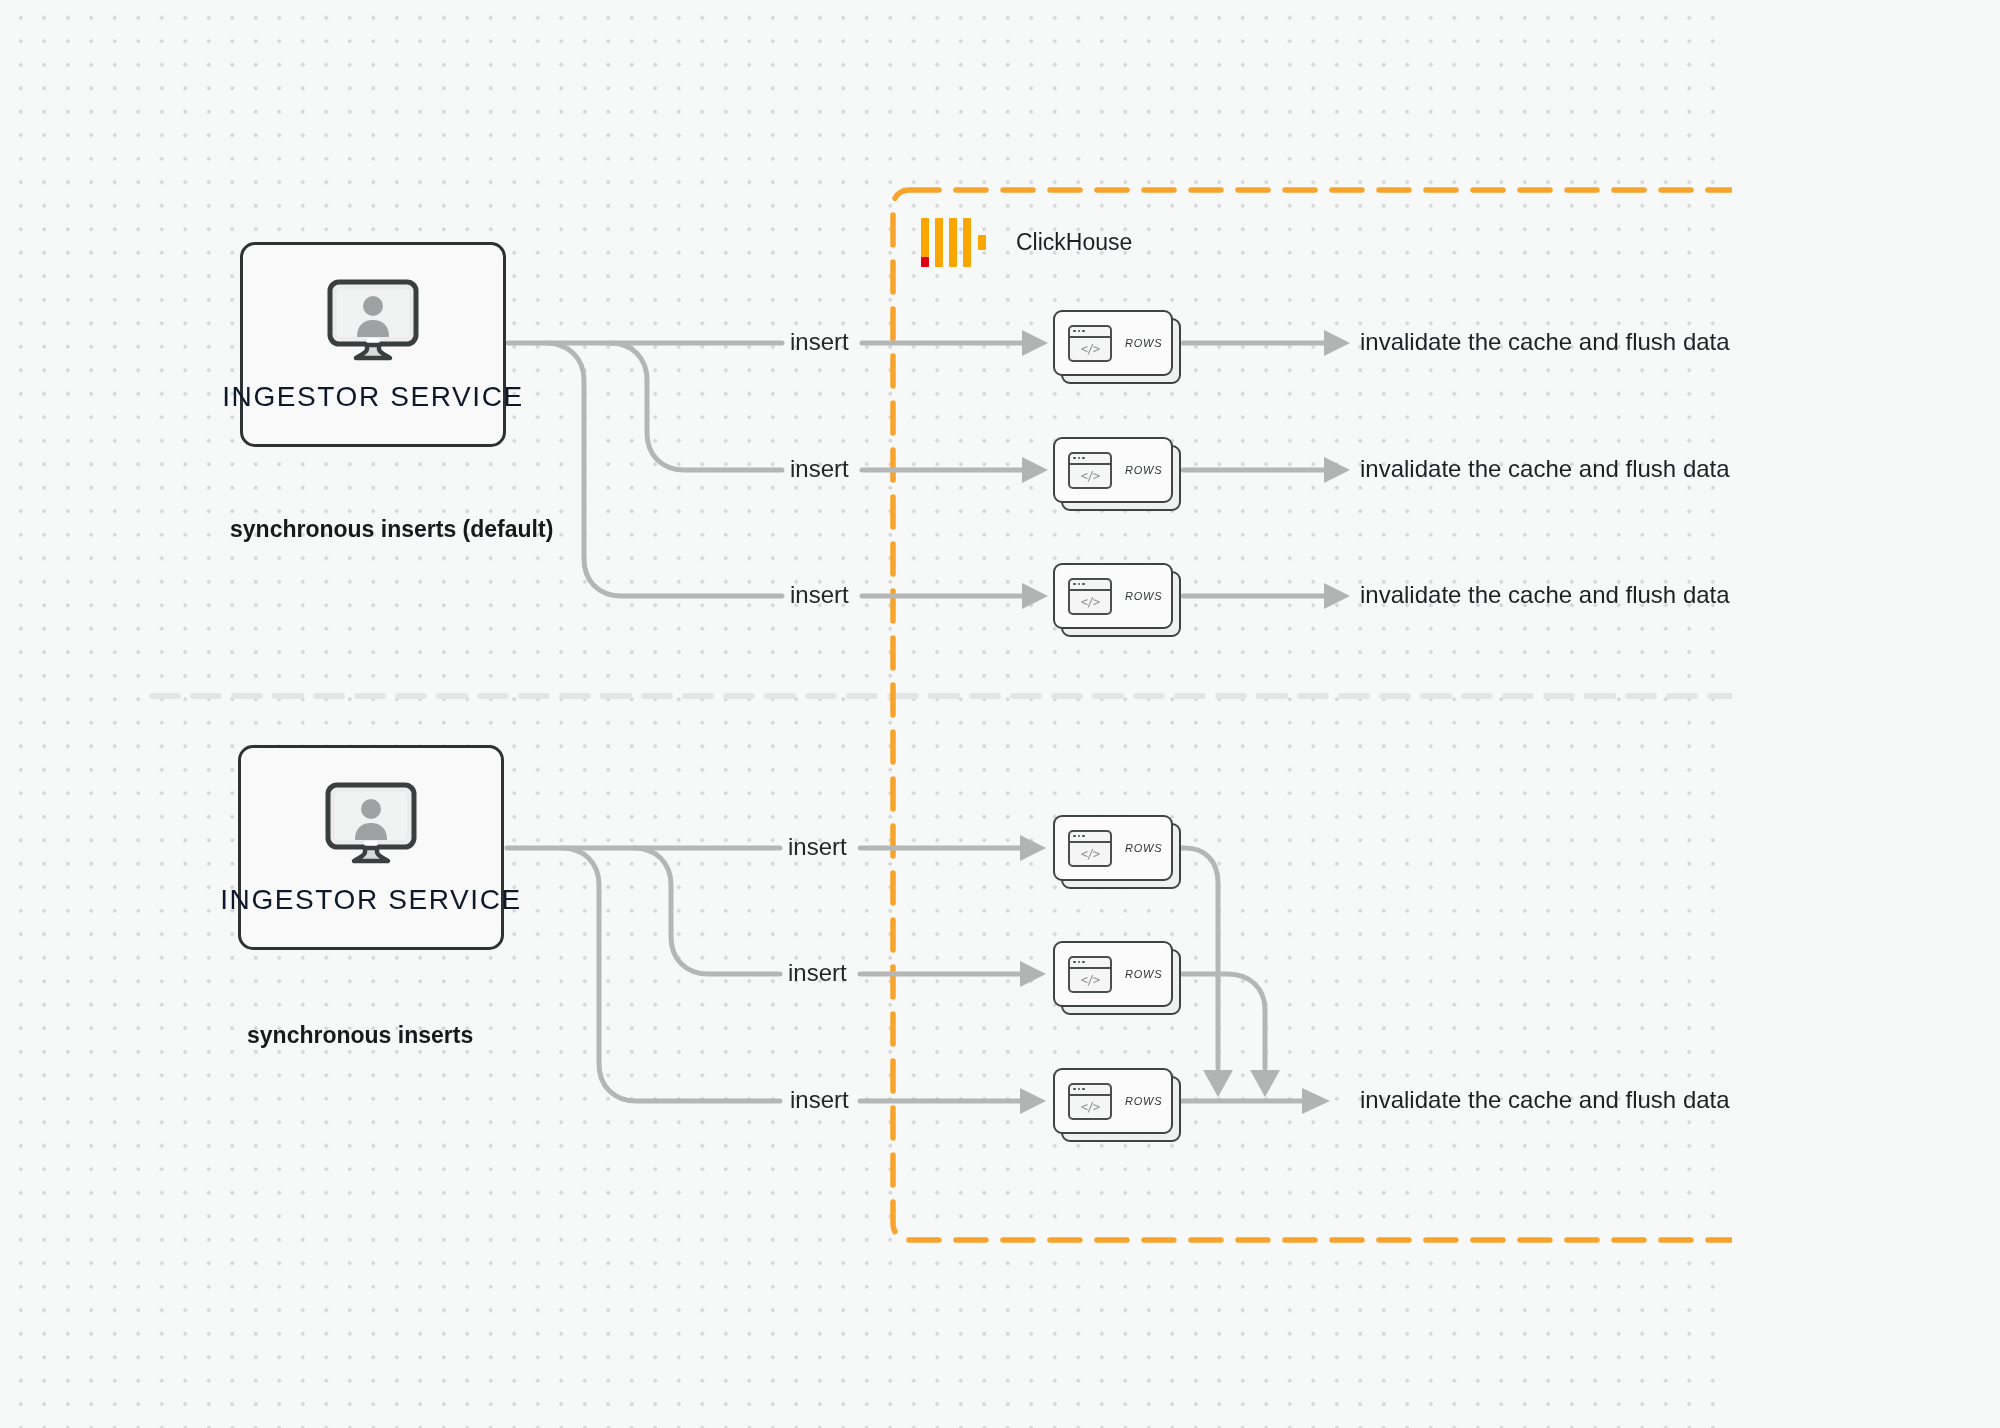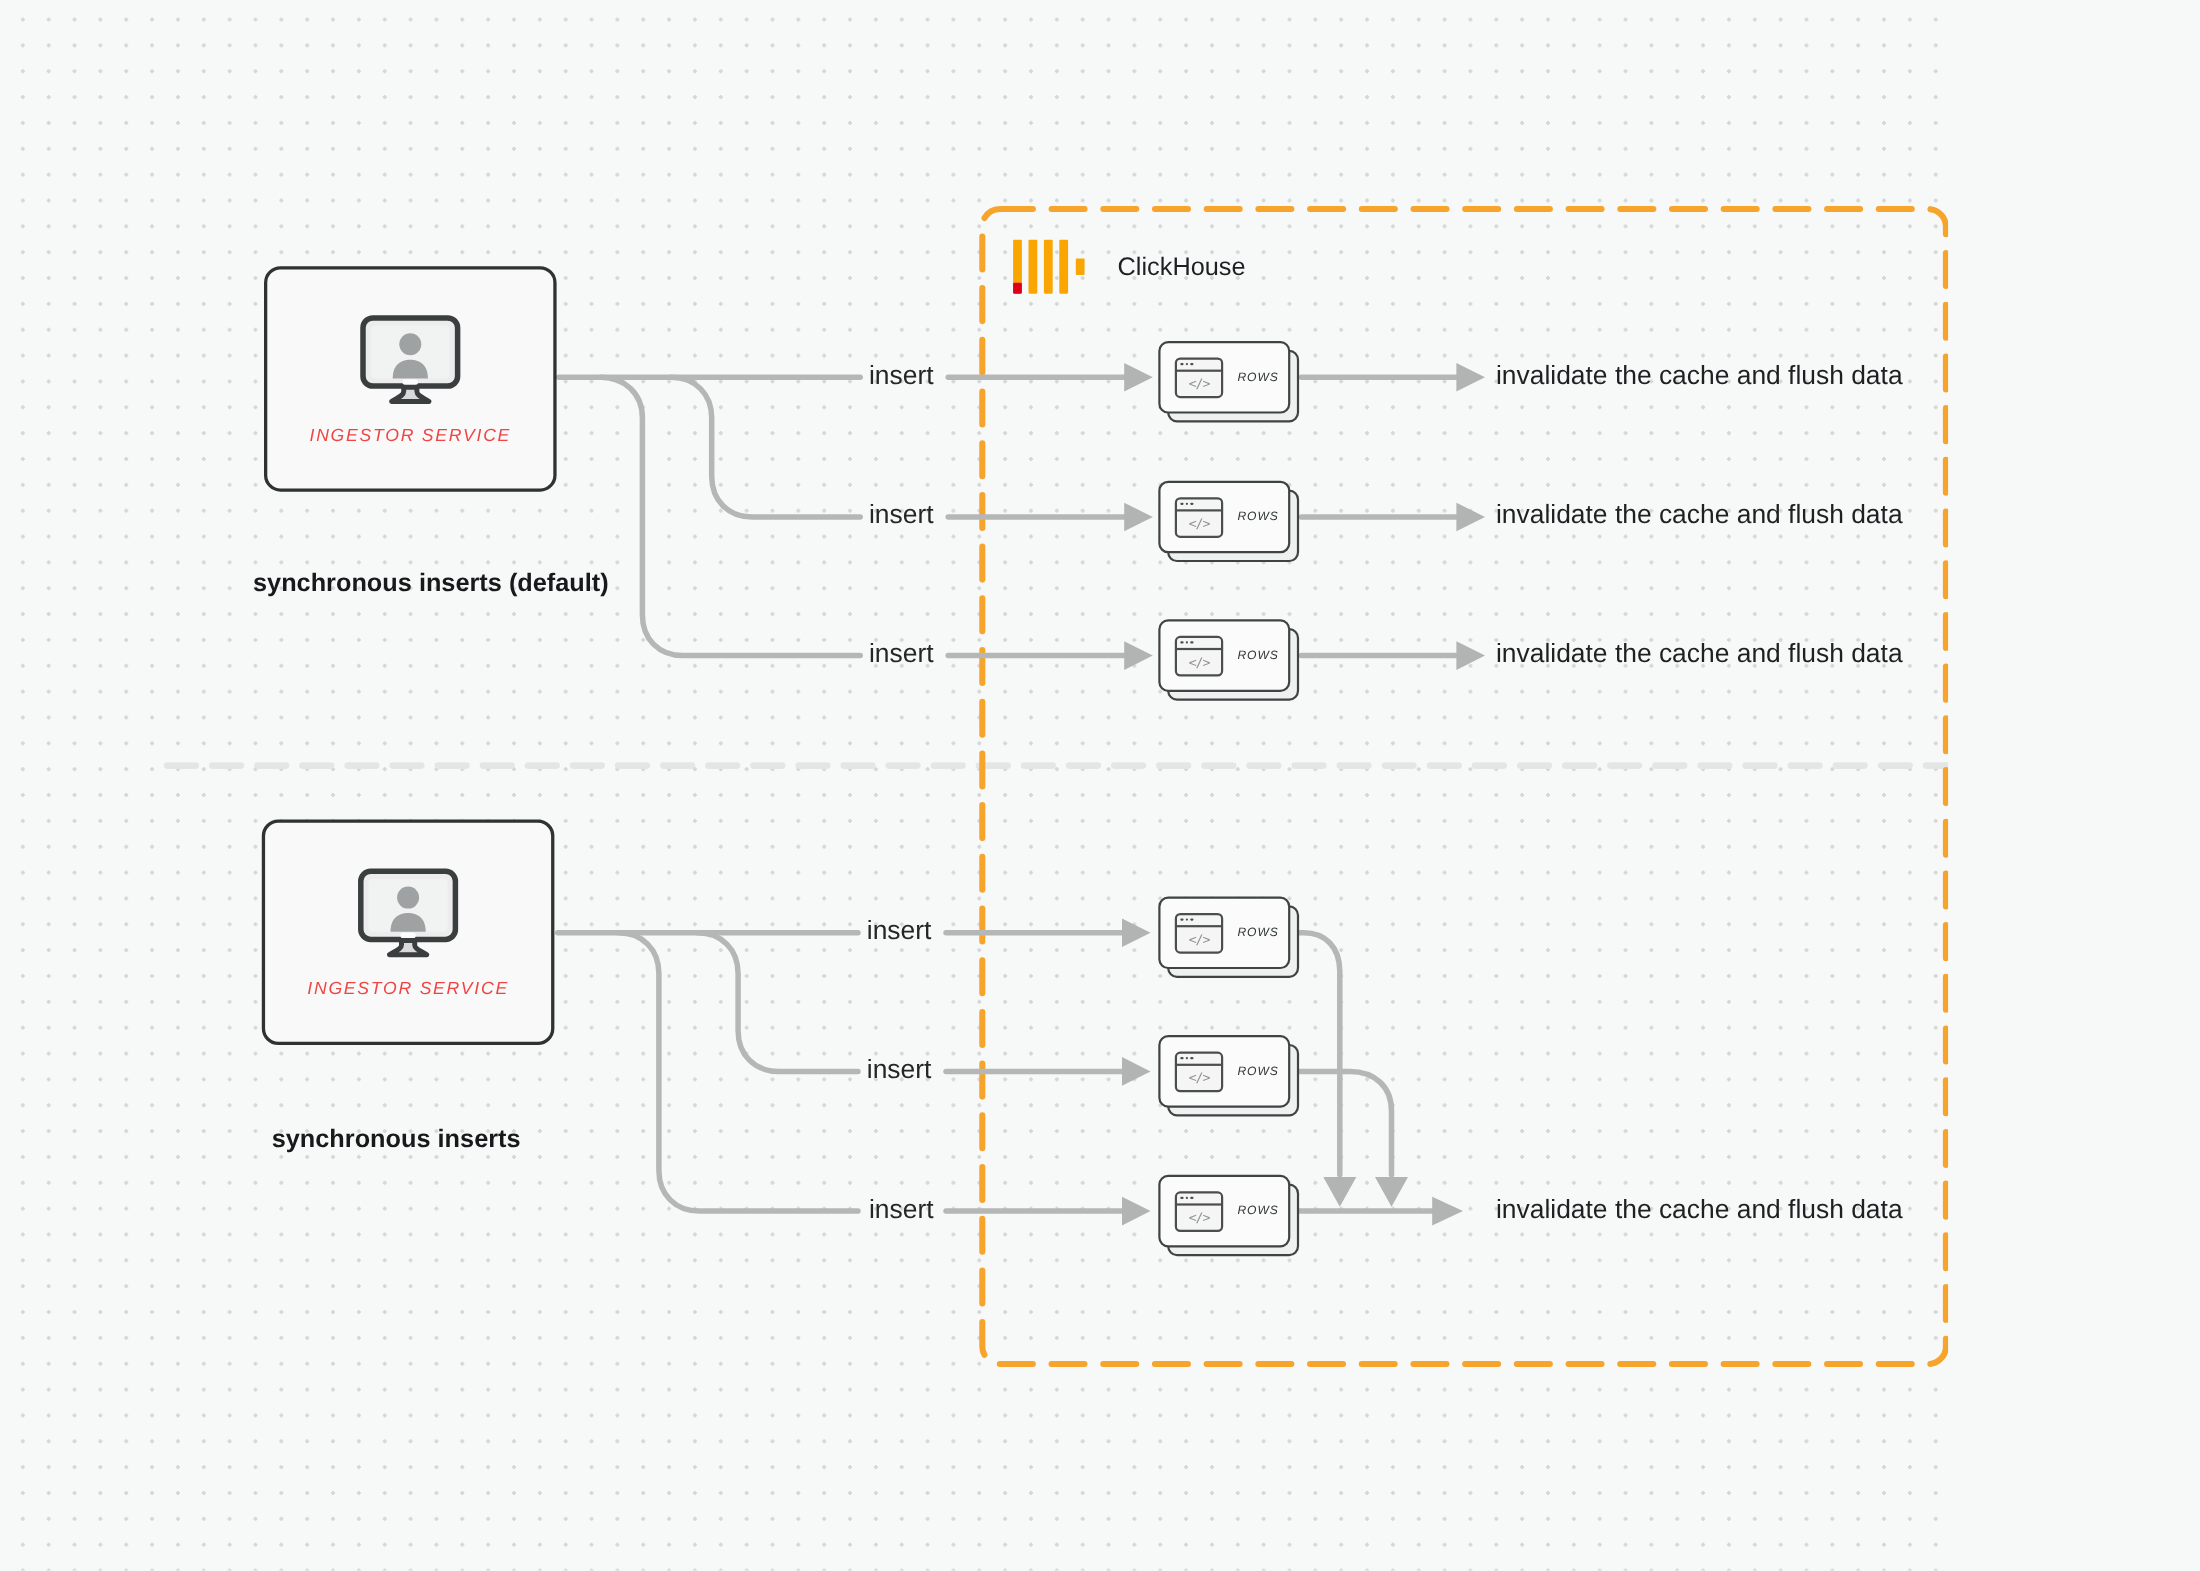--- a/index.html
+++ b/index.html
@@ -1,33 +1,33 @@
 <!DOCTYPE html>
 <html><head>
 <meta charset="utf-8">
 <style>
   html,body{margin:0;padding:0;background:#f7f8f8;}
   .canvas{
     position:relative;width:1732px;height:1428px;overflow:hidden;
     background-color:#f7f8f8;
     background-image:radial-gradient(circle,#d6d8d8 1.6px,transparent 1.8px);
     background-size:23.5px 23.5px;background-position:9px 6px;
-    font-family:"Liberation Sans",sans-serif;color:#222626;padding-left:39px;
+    font-family:"Liberation Sans",sans-serif;color:#222626;
   }
   svg.layer{position:absolute;left:0;top:0;}
   .connector{stroke:#b5b7b7;stroke-width:5;fill:none;stroke-linecap:round;stroke-linejoin:round;}
   .arrowhead{fill:#b2b4b4;stroke:none;}
 
   
   .service-box{
     position:absolute;width:266px;height:205px;box-sizing:border-box;
     background:#f8f9f8;border:3.5px solid #2e3232;border-radius:15px;
     display:flex;flex-direction:column;align-items:center;justify-content:center;gap:12px;
   }
-  .service-label{font-size:16px;letter-spacing:1.6px;color:#ef4444;white-space:nowrap;font-style:italic;}
+  .service-label{font-size:28px;letter-spacing:1.6px;color:#0f172a;white-space:nowrap;}
 
   
   .caption{position:absolute;font-size:23px;font-weight:bold;color:#17191a;white-space:nowrap;}
 
   
   .flow-label{position:absolute;transform:translateY(-54%);font-size:24px;color:#232726;white-space:nowrap;}
   .outcome-label{position:absolute;transform:translateY(-54%);font-size:24px;color:#1e2122;white-space:nowrap;text-align:center;}
 
   
   .ch-lockup{position:absolute;left:920px;top:216px;display:flex;align-items:center;}

